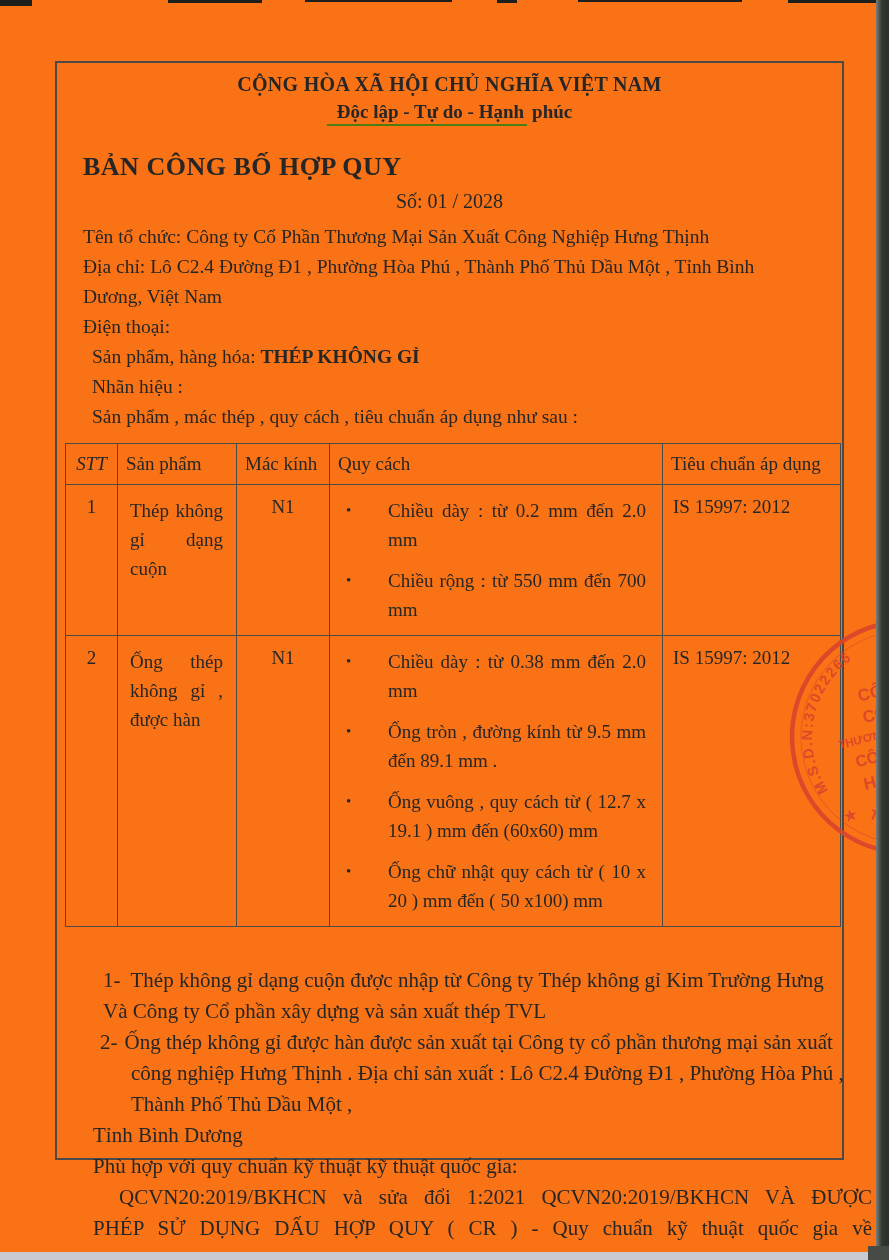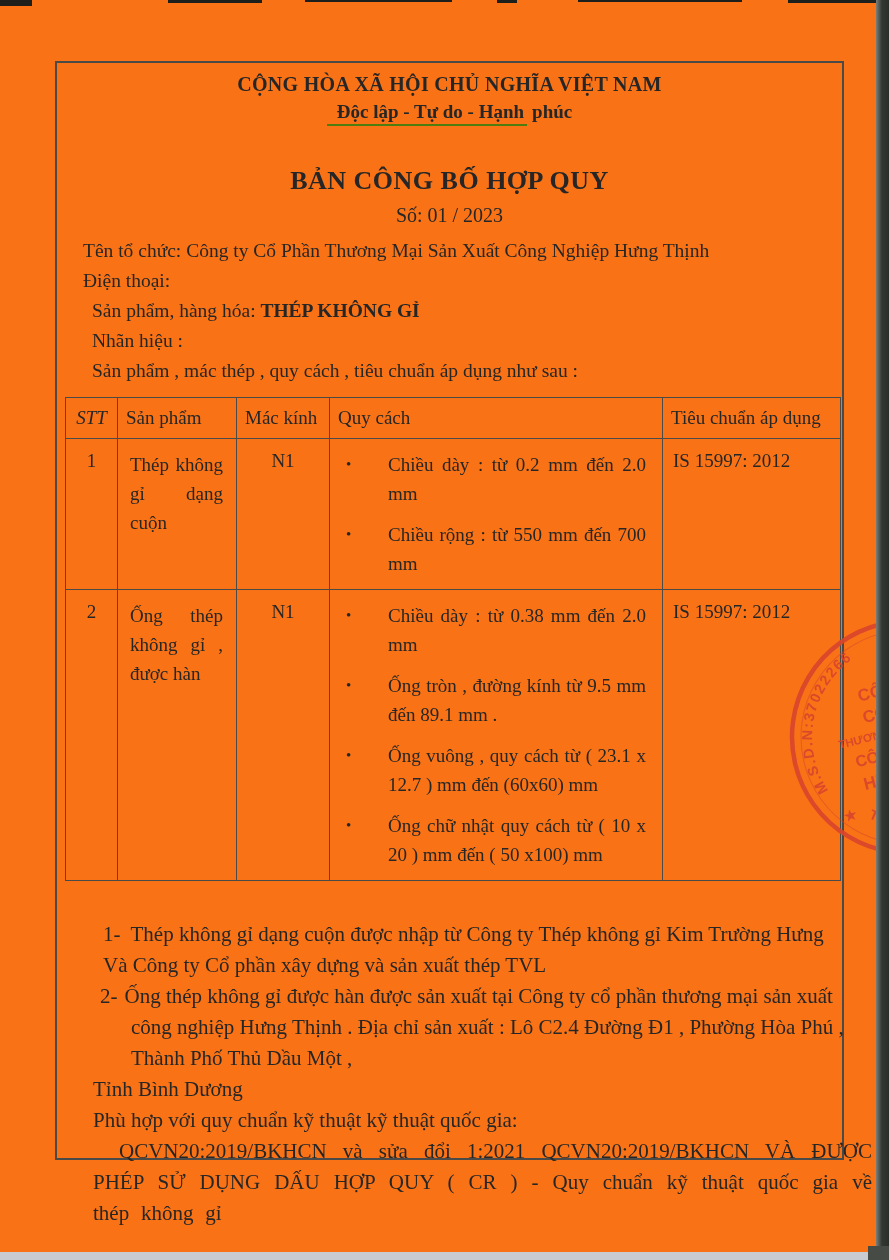--- a/index.html
+++ b/index.html
@@ -16,21 +16,21 @@
   
   .sheet{position:absolute;left:55px;top:61px;width:789px;height:1099px;border:2px solid #4a4a48;
          box-sizing:border-box;padding:10px 26px 0 26px;background:transparent;z-index:1;}
 
   .nat{text-align:center;}
   .nat-line1{font-size:20px;font-weight:bold;letter-spacing:.3px;}
   .motto{font-size:19px;font-weight:bold;margin-top:5px;}
   .motto .u{display:inline-block;border-bottom:2px solid #4d7c0f;padding:0 3px 1px 10px;}
   .motto .tail{padding-left:5px;}
 
-  .doc-title{text-align:center;font-size:26px;font-weight:bold;margin-top:40px;letter-spacing:.5px;}
+  .doc-title{font-size:26px;font-weight:bold;margin-top:26px;letter-spacing:.5px;}
   .doc-number{text-align:center;font-size:20px;margin-top:8px;}
 
   .bodytext{margin-top:9px;font-size:19.5px;line-height:30px;}
   .bodytext p{margin:0;}
   .p-addr{max-width:712px;}
   .ind2{padding-left:9px;}
   .bold{font-weight:bold;}
 
   table.spec{border-collapse:collapse;margin-left:-18px;margin-top:11px;width:775px;
              table-layout:fixed;font-size:19px;}
@@ -78,24 +78,25 @@
   <div class="sheet">
 
     <div class="nat">
       <div class="nat-line1">CỘNG HÒA XÃ HỘI CHỦ NGHĨA VIỆT NAM</div>
       <div class="motto">
         <span class="u">Độc lập - Tự do - Hạnh</span><span class="tail">phúc</span>
       </div>
     </div>
 
     <div class="doc-title">BẢN CÔNG BỐ HỢP QUY</div>
-    <div class="doc-number">Số: 01 / 2023</div>
+    <div class="doc-number">Số: 01 / 2028</div>
 
     <div class="bodytext">
       <p>Tên tổ chức: Công ty Cổ Phần Thương Mại Sản Xuất Công Nghiệp Hưng Thịnh</p>
+      <p class="p-addr">Địa chỉ: Lô C2.4 Đường Đ1 , Phường Hòa Phú , Thành Phố Thủ Dầu Một , Tỉnh Bình Dương, Việt Nam</p>
       <p>Điện thoại:</p>
       <p class="ind2"><span>Sản phẩm, hàng hóa: </span><span class="bold">THÉP KHÔNG GỈ</span></p>
       <p class="ind2">Nhãn hiệu :</p>
       <p class="ind2">Sản phẩm , mác thép , quy cách , tiêu chuẩn áp dụng như sau :</p>
     </div>
 
     <table class="spec">
       <colgroup>
         <col style="width:52px">
           <col style="width:119px">
@@ -140,21 +141,21 @@
               <li>
                   <span class="blt">•</span>
                   <span>Chiều dày : từ 0.38 mm đến 2.0 mm</span>
                 </li>
               <li>
                   <span class="blt">•</span>
                   <span>Ống tròn , đường kính từ 9.5 mm đến 89.1 mm .</span>
                 </li>
               <li>
                   <span class="blt">•</span>
-                  <span>Ống vuông , quy cách từ ( 23.1 x 12.7 ) mm đến (60x60) mm</span>
+                  <span>Ống vuông , quy cách từ ( 12.7 x 19.1 ) mm đến (60x60) mm</span>
                 </li>
               <li>
                   <span class="blt">•</span>
                   <span>Ống chữ nhật quy cách từ ( 10 x 20 ) mm đến ( 50 x100) mm</span>
                 </li>
             </ul>
           </td>
           <td class="std">IS 15997: 2012</td>
         </tr>
       </tbody>

